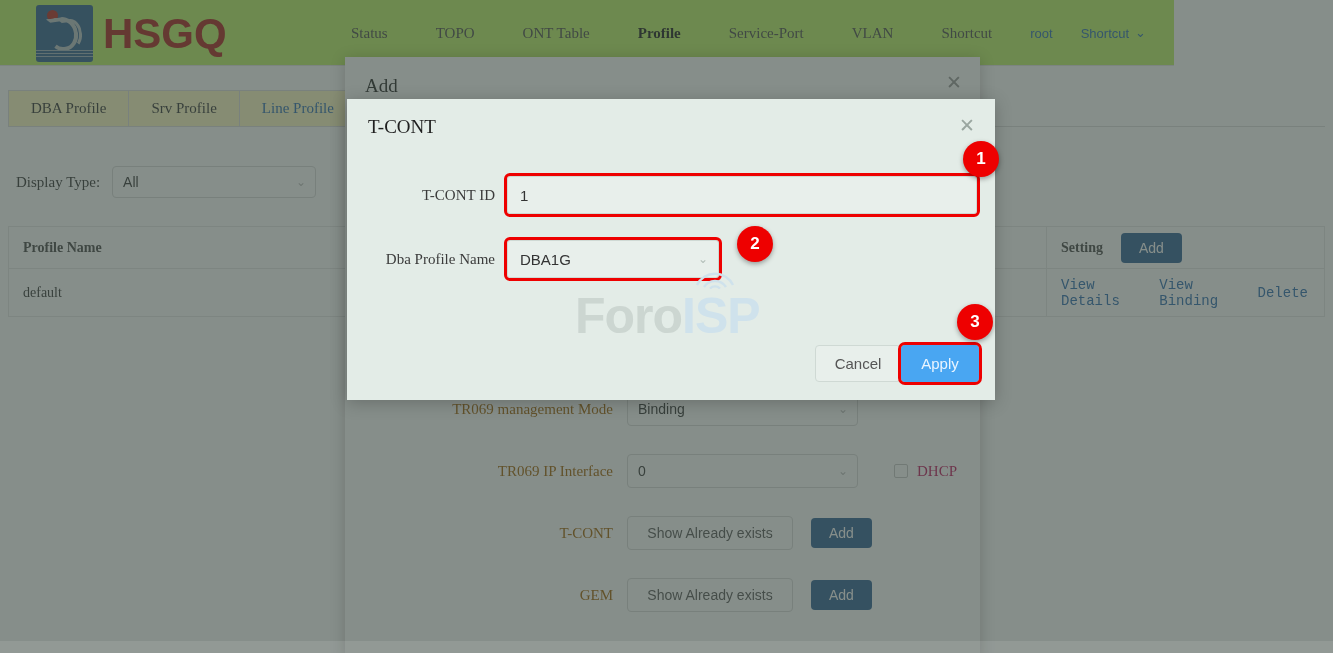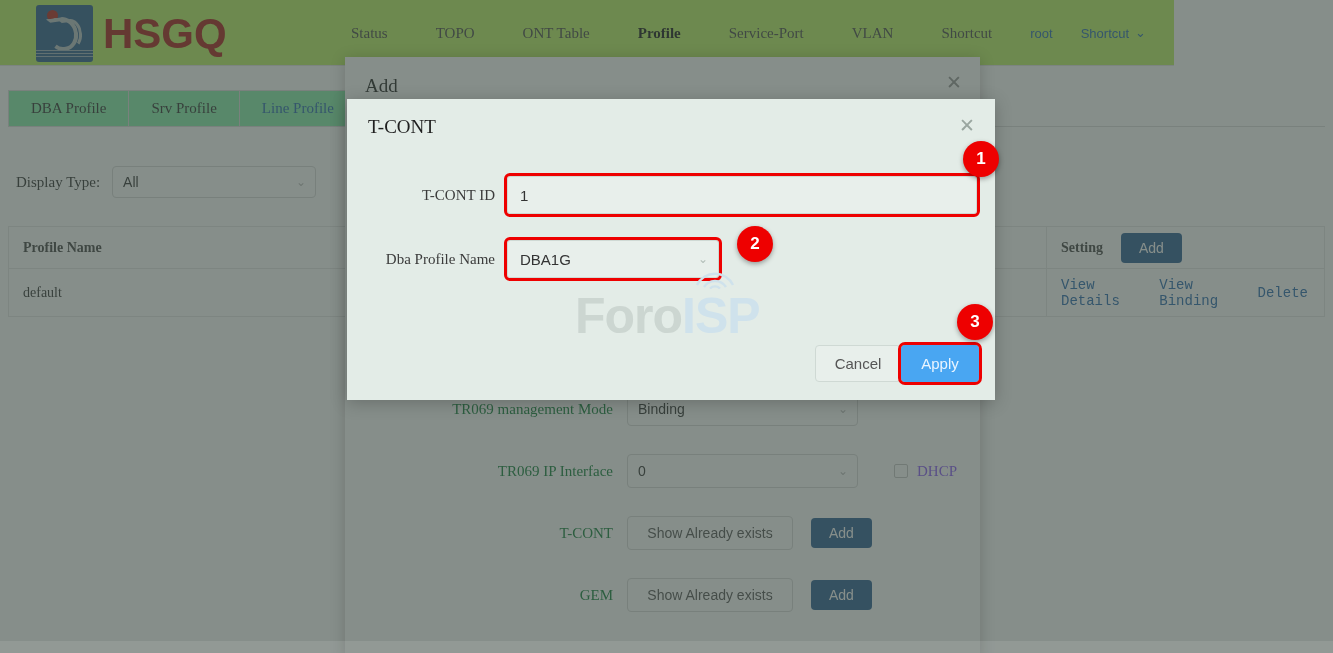--- a/index.html
+++ b/index.html
@@ -85,21 +85,21 @@
   }
 
   
   .tabbar {
     position: absolute; left: 8px; top: 90px;
     display: flex; align-items: stretch;
     border-bottom: 1px solid #dcdcdc; width: 1317px; height: 37px;
   }
   .tab {
     border: 1px solid #dcdcdc; border-bottom: none;
-    background: #86efac;
+    background: #fef9c3;
     padding: 0 22px;
     display: flex; align-items: center;
     font-size: 15px; color: #333; cursor: pointer;
     margin-right: -1px;
   }
   .tab.active { color: #2b6cb0; }
 
   
   .filterrow {
     position: absolute; left: 0; top: 160px; width: 1200px; height: 44px;
@@ -178,40 +178,40 @@
     position: absolute; right: 18px; top: 14px;
     font-size: 19px; color: #999; cursor: pointer;
   }
 
   .addform { position: absolute; left: 0; top: 335px; width: 635px; }
   .frow {
     display: flex; align-items: center; margin-bottom: 28px;
   }
   .flabel {
     width: 282px; text-align: right; padding-right: 14px;
-    font-size: 15px; color: #15803d;
+    font-size: 15px; color: #a16207;
   }
   .fctl-select {
     width: 231px; height: 34px; border: 1px solid #d9d9d9; border-radius: 4px;
     background: #fff; display: flex; align-items: center; padding: 0 10px;
     font-family: "Liberation Sans", sans-serif; font-size: 14px; color: #333;
     position: relative; cursor: pointer;
   }
   .fctl-btnlike {
     width: 166px; height: 34px; border: 1px solid #d9d9d9; border-radius: 4px;
     background: #fff; display: flex; align-items: center; justify-content: center;
     font-family: "Liberation Sans", sans-serif; font-size: 14px; color: #555;
     cursor: pointer;
   }
   .chkwrap { display: flex; align-items: center; gap: 9px; margin-left: 36px; }
   .chkbox {
     width: 14px; height: 14px; border: 1px solid #c8c8c8; border-radius: 2px;
     background: #fff;
   }
-  .chklabel { font-size: 15px; color: #8b5cf6; }
+  .chklabel { font-size: 15px; color: #be185d; }
   .add-sm { margin-left: 18px; }
 
   
   .tcont-modal {
     position: absolute; left: 347px; top: 99px;
     width: 648px; height: 301px;
     background: #e3ece7;
     box-shadow: 0 3px 16px rgba(0,0,0,0.22);
     z-index: 20;
     overflow: hidden;

